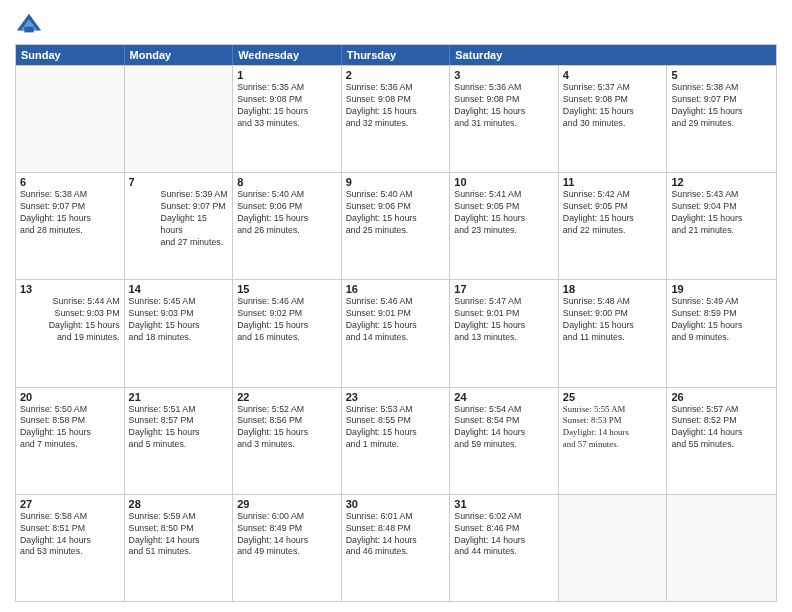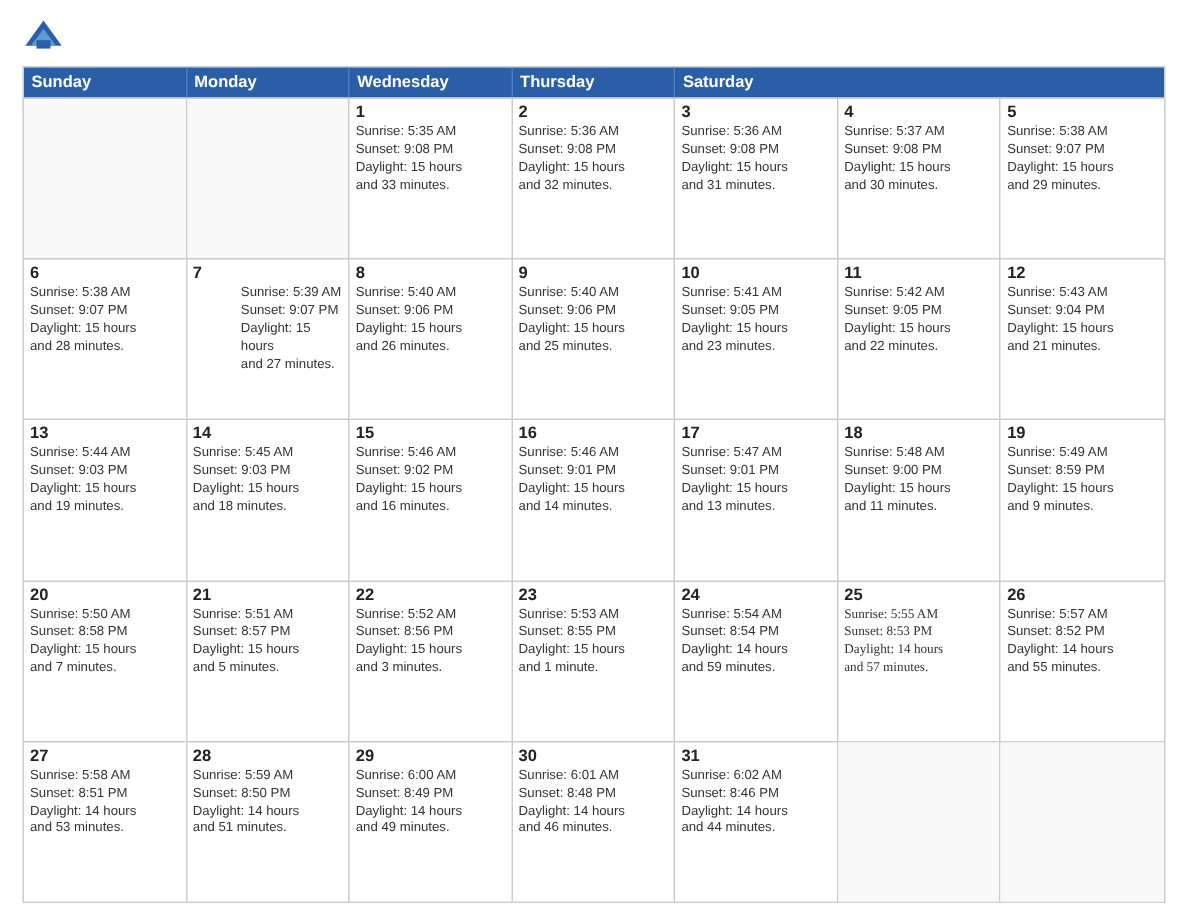--- a/index.html
+++ b/index.html
@@ -221,21 +221,21 @@
             <div class="day-num">12</div>
             <div class="day-info" style="white-space: pre-line;">Sunrise: 5:43 AM
 Sunset: 9:04 PM
 Daylight: 15 hours
 and 21 minutes.</div>
           </div>
         </div>
         <div class="cal-week">
           <div class="cal-cell">
             <div class="day-num">13</div>
-            <div class="day-info" style="white-space: pre-line;">Sunrise: 5:44 AM
+            <div class="day-info" style="white-space: pre-line; text-align: right;">Sunrise: 5:44 AM
 Sunset: 9:03 PM
 Daylight: 15 hours
 and 19 minutes.</div>
           </div>
           <div class="cal-cell">
             <div class="day-num">14</div>
             <div class="day-info" style="white-space: pre-line;">Sunrise: 5:45 AM
 Sunset: 9:03 PM
 Daylight: 15 hours
 and 18 minutes.</div>

